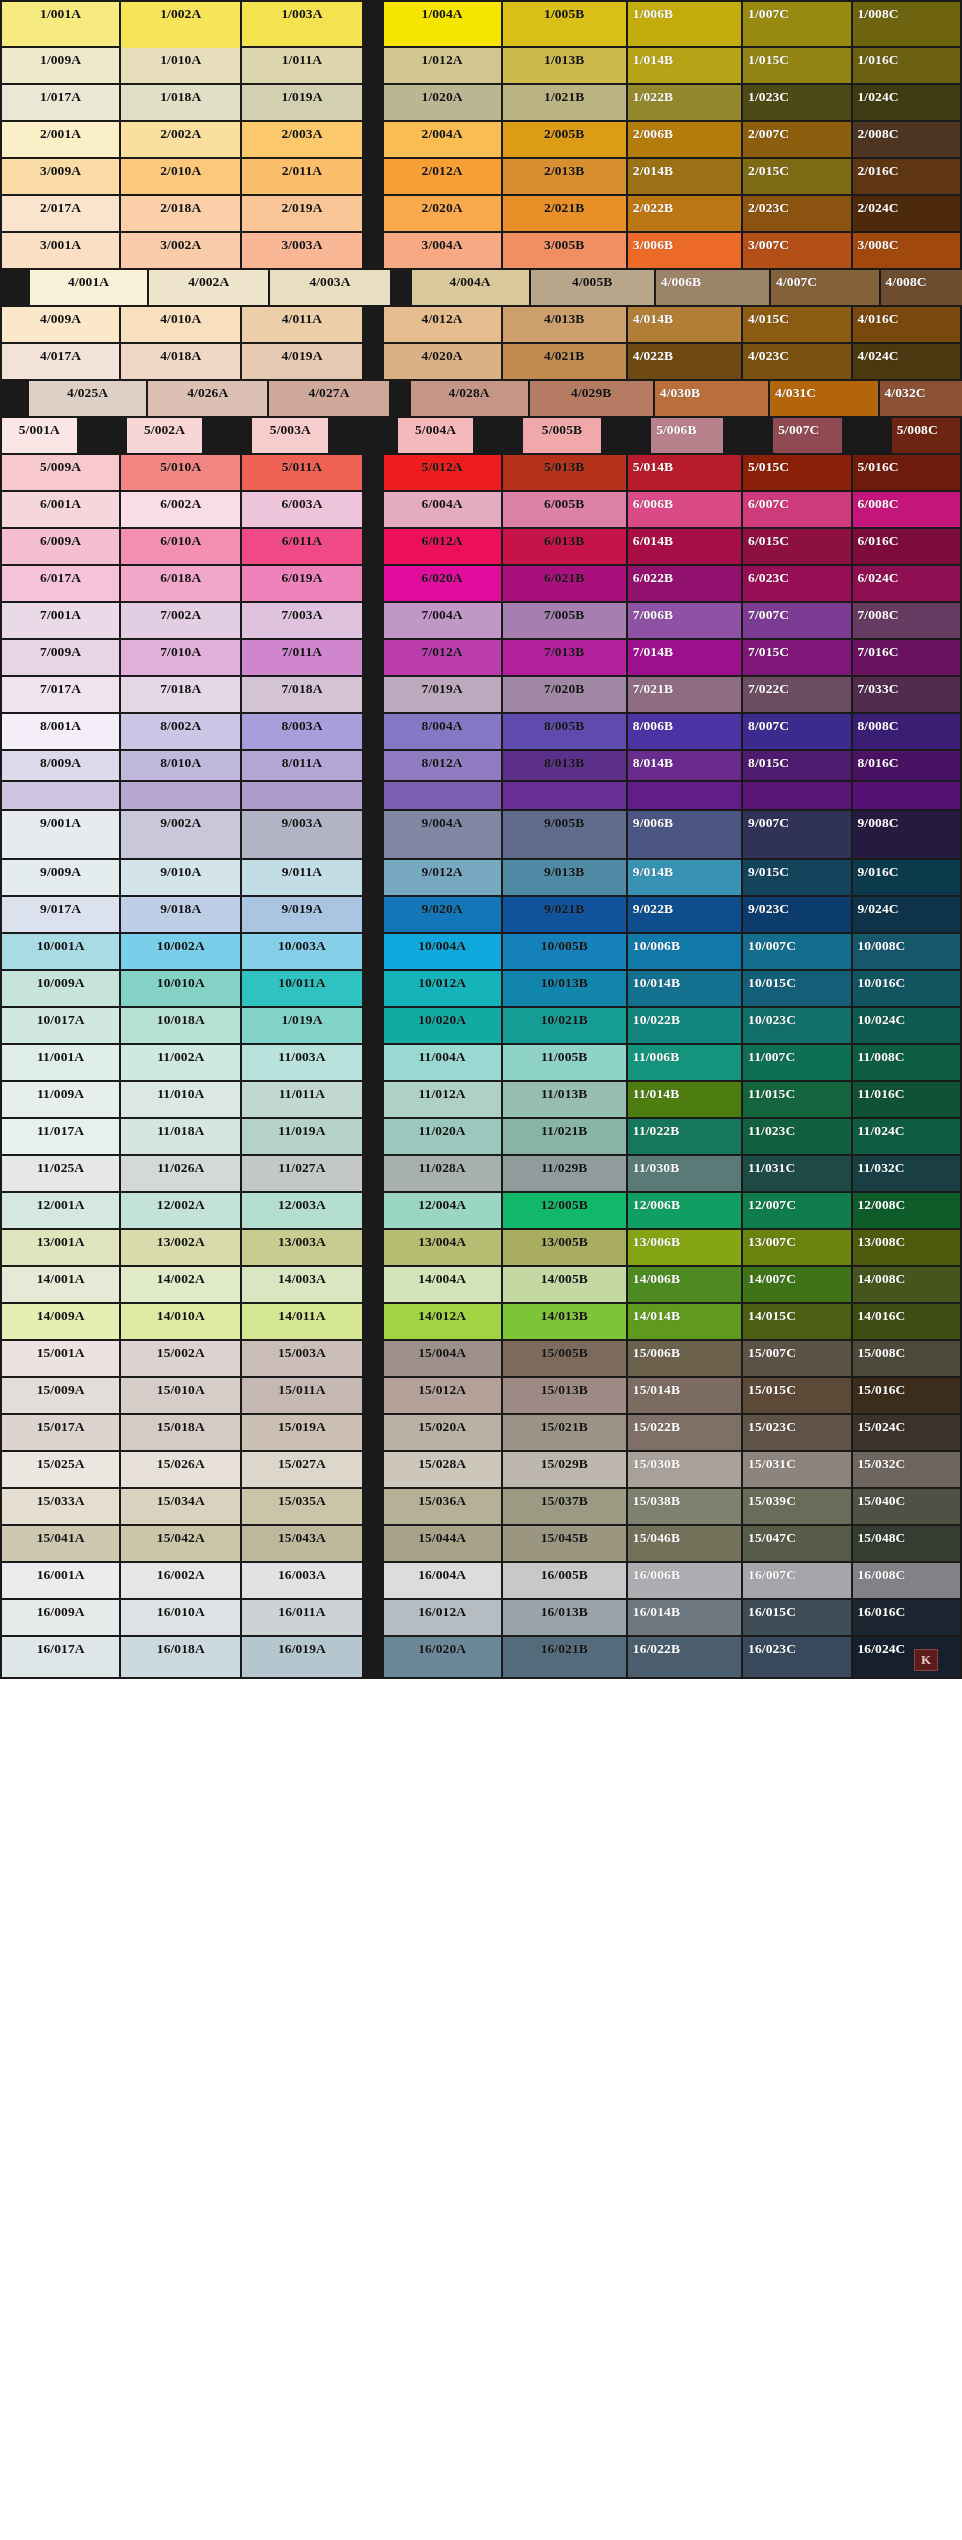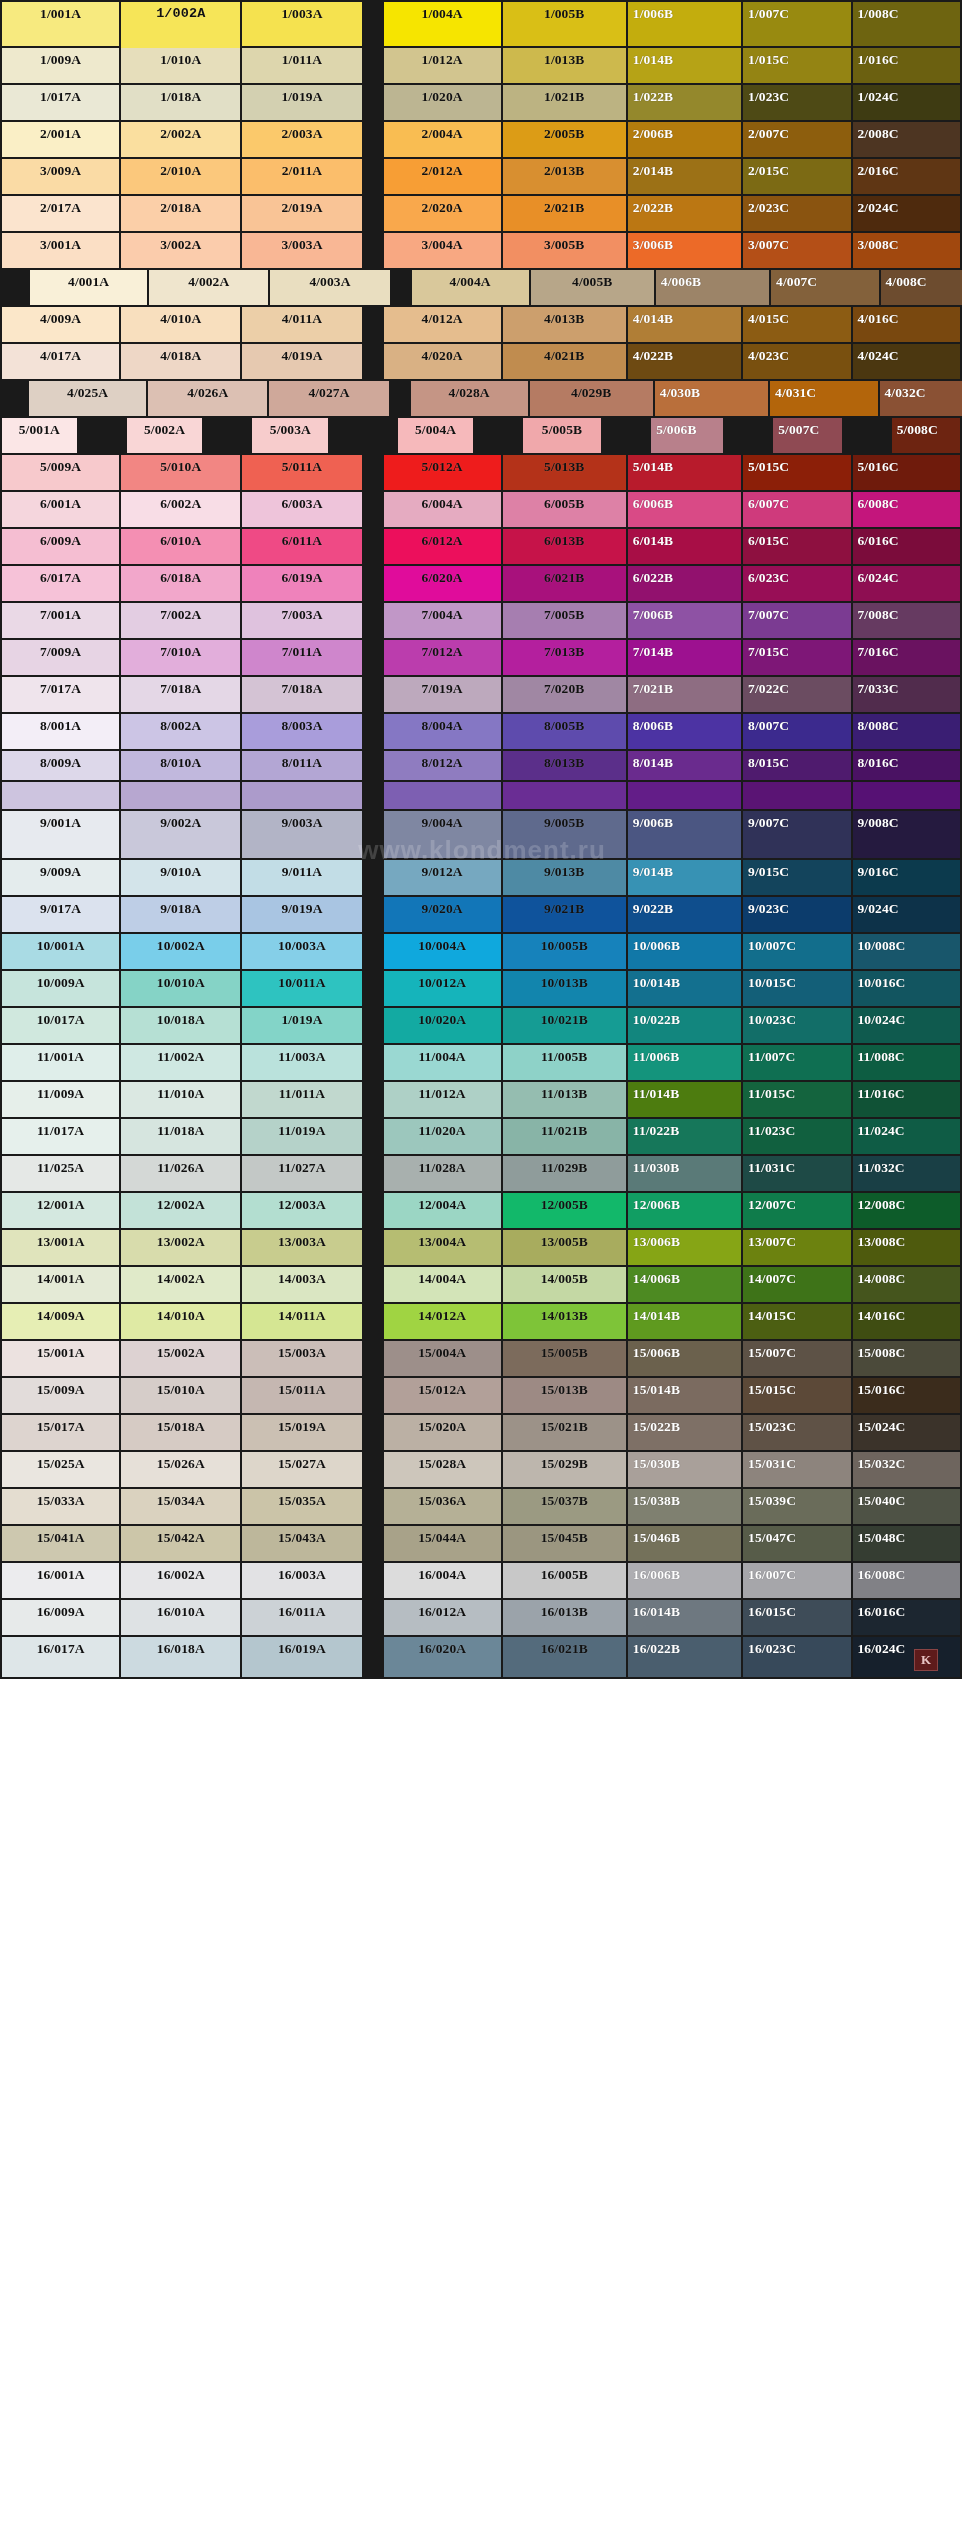--- a/index.html
+++ b/index.html
@@ -90,21 +90,21 @@
 </style>
 </head>
 <body>
 
 <div id="chart">
   <div id="rows-host">
       <div class="row" style="height: 46px;">
         <div class="cell c1 dark" style="background: rgb(247, 234, 127); height: 46px;">
           <span class="lbl">1/001A</span>
         </div>
-        <div class="cell c2 dark" style="background: rgb(246, 229, 88); height: 60px; font-family: Liberation Mono, monospace;">
+        <div class="cell c2 dark" style="background: rgb(246, 229, 88); height: 60px;">
           <span class="lbl">1/002A</span>
         </div>
         <div class="cell c3 dark" style="background: rgb(245, 226, 79); height: 46px;">
           <span class="lbl">1/003A</span>
         </div>
         <div class="cell c4 dark" style="background: rgb(246, 229, 0); height: 46px;">
           <span class="lbl">1/004A</span>
         </div>
         <div class="cell c5 dark" style="background: rgb(217, 191, 22); height: 46px;">
           <span class="lbl">1/005B</span>
@@ -1257,15 +1257,14 @@
           <span class="lbl">16/022B</span>
         </div>
         <div class="cell c7 light" style="background: rgb(55, 73, 90); height: 42px;">
           <span class="lbl">16/023C</span>
         </div>
         <div class="cell c8 light" style="background: rgb(22, 32, 44); height: 42px;">
           <span class="lbl">16/024C</span>
         </div>
       </div>
     </div>
-  <div id="watermark" style="top: 833px;">www.klondment.ru</div>
   <div id="badge" style="left: 912px; top: 1647px;">K</div>
 </div>
 
 </body></html>

